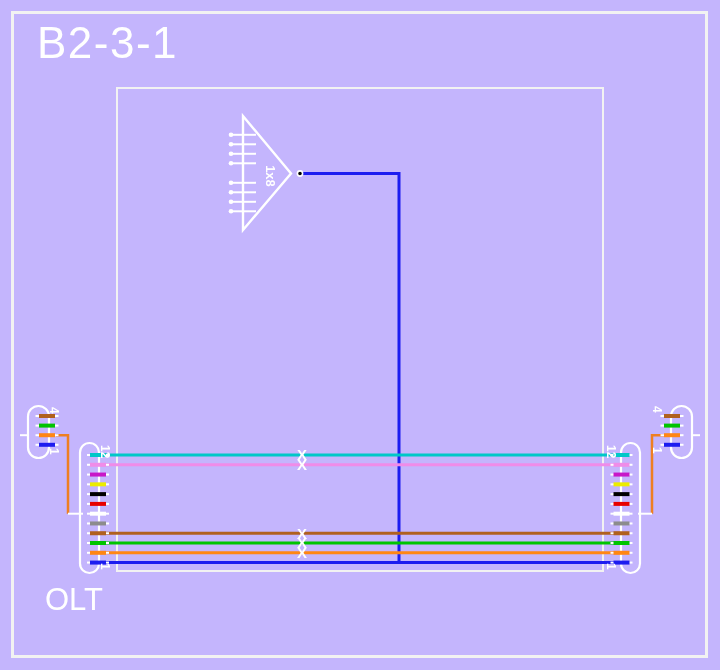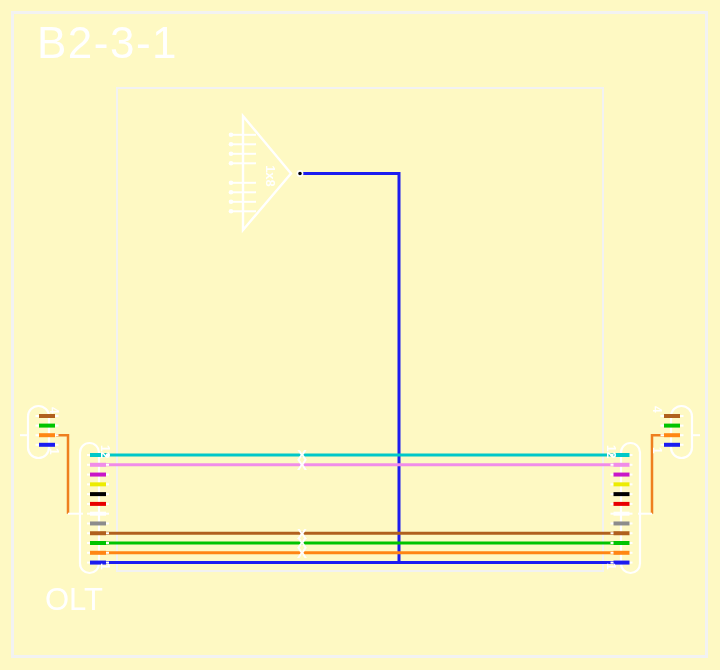--- a/index.html
+++ b/index.html
@@ -1,16 +1,16 @@
 <!DOCTYPE html>
 <html><head>
 <meta charset="utf-8">
 <style>
   html,body{margin:0;padding:0;background:#000;}
-  .screen{position:relative;width:720px;height:670px;background:#fef9c3;overflow:hidden;}
+  .screen{position:relative;width:720px;height:670px;background:#c4b5fd;overflow:hidden;}
   svg text{font-family:"Liberation Sans","DejaVu Sans",sans-serif;fill:#fff;}
   text.big-title{font-size:44px;letter-spacing:1.5px;}
   text.olt{font-size:31px;}
   text.cablelabel{font-size:12px;font-weight:bold;}
   text.splitlabel{font-size:13px;font-weight:bold;}
   text.xmark{font-size:15px;font-weight:bold;}
 </style>
 </head>
 <body>
 

